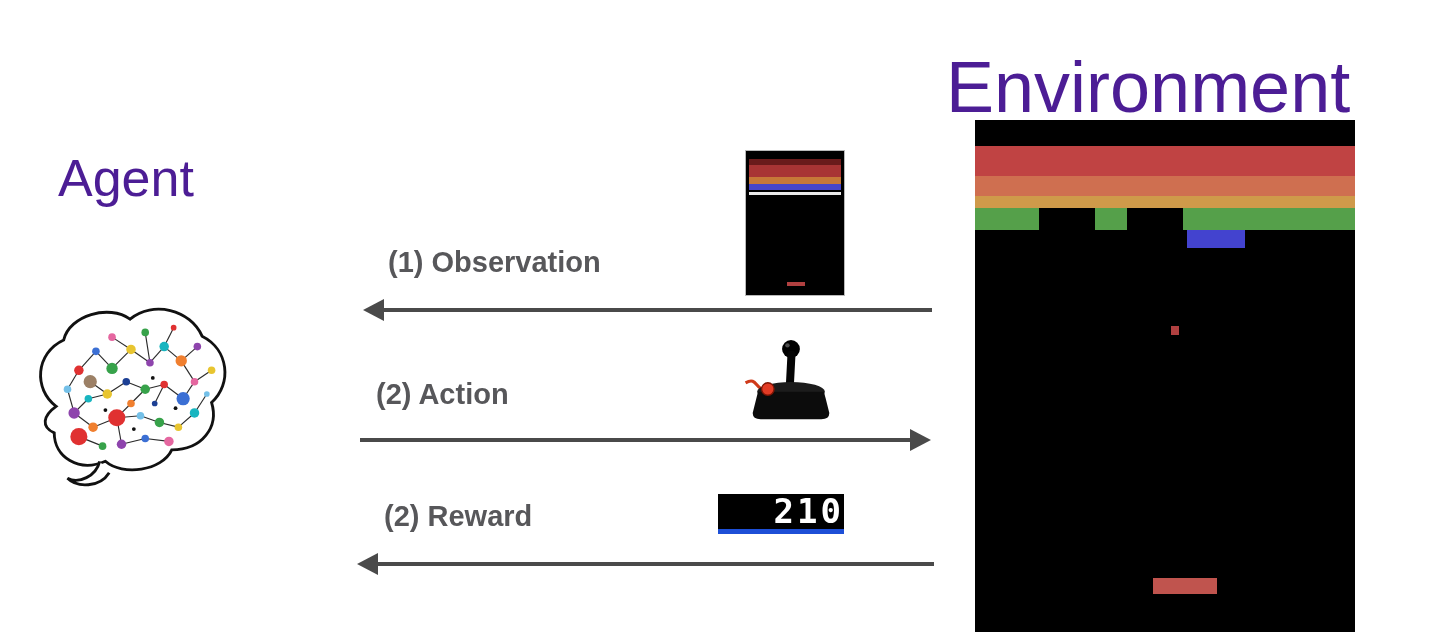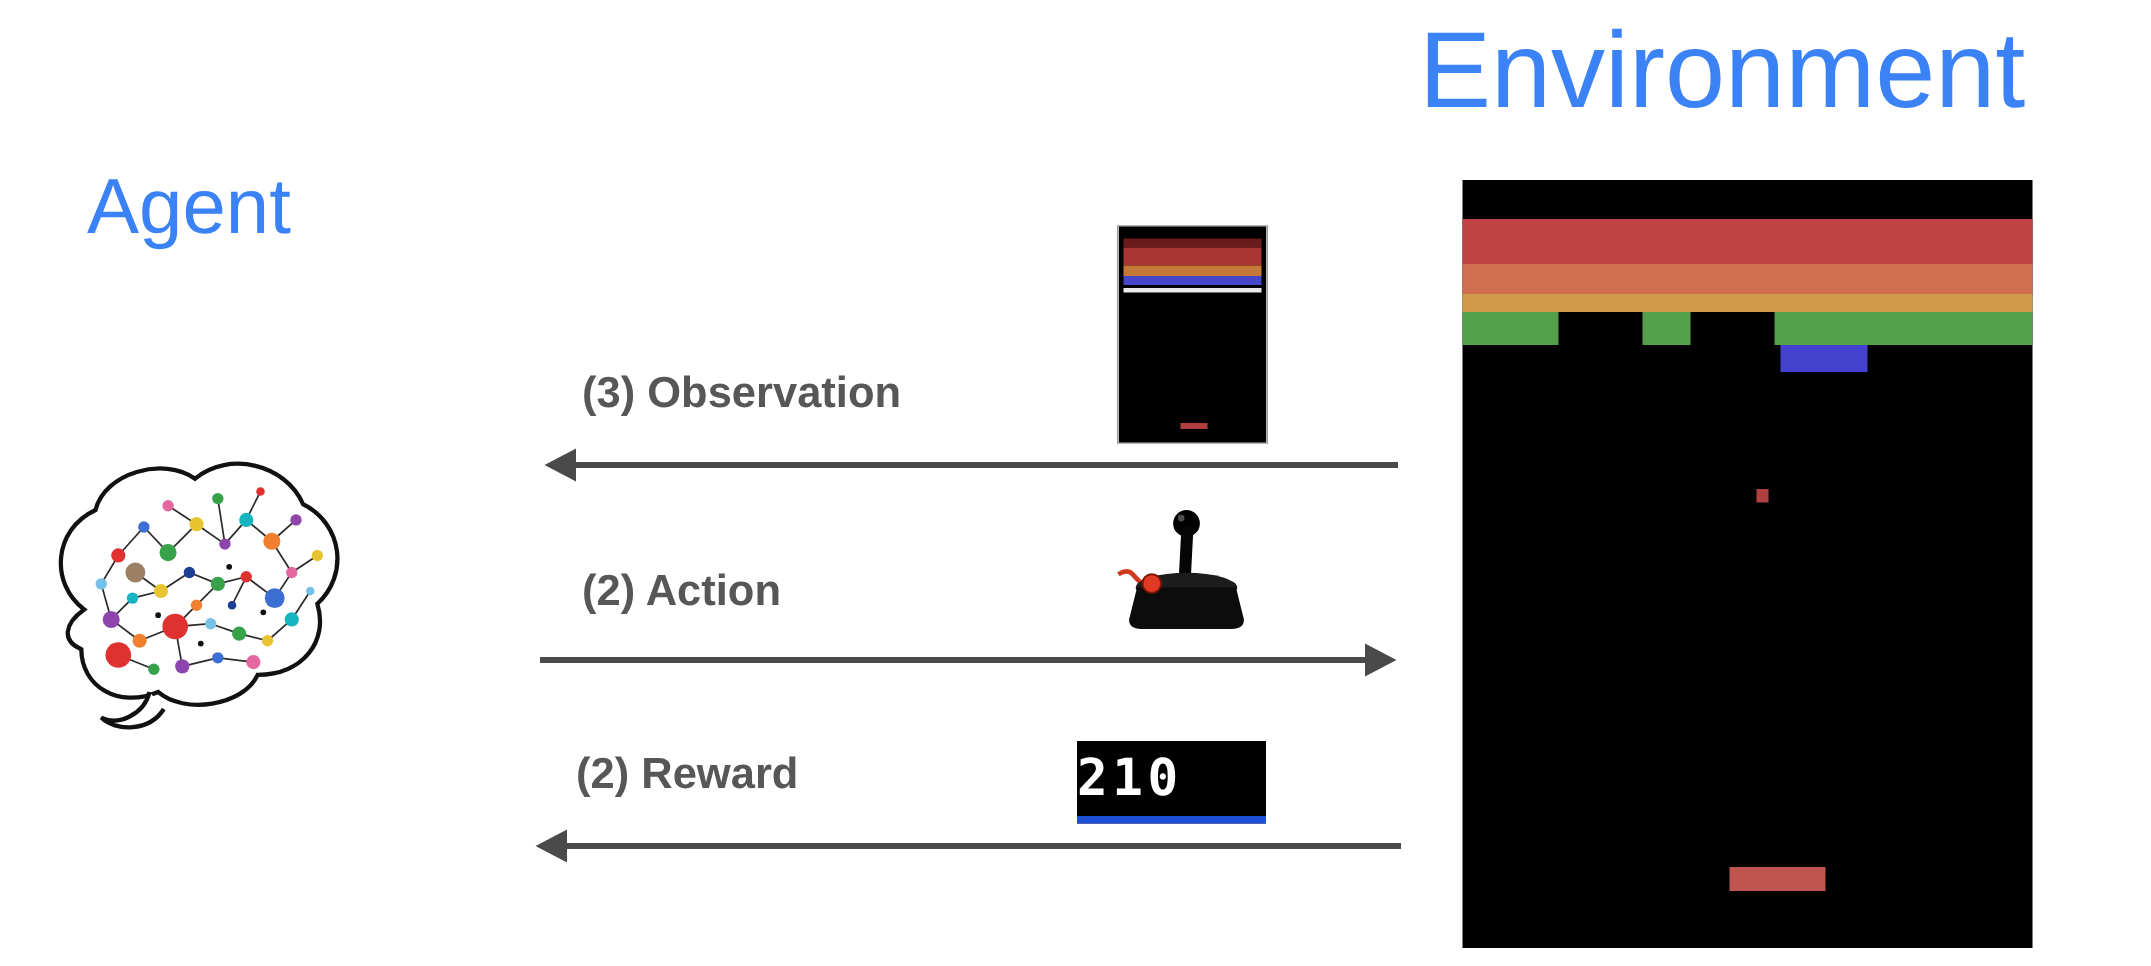--- a/index.html
+++ b/index.html
@@ -1,24 +1,24 @@
 <!DOCTYPE html>
 <html><head>
 <meta charset="utf-8">
 <style>
   html,body{margin:0;padding:0;background:#fff;}
   #canvas{position:relative;width:1434px;height:644px;background:#fff;font-family:"Liberation Sans",sans-serif;overflow:hidden;}
 
-  .big-title{position:absolute;color:#3b82f6;font-weight:400;letter-spacing:0px;}
+  .big-title{position:absolute;color:#4c1d95;font-weight:400;letter-spacing:0px;margin-top:40px;}
   #agent-title{left:58px;top:108px;font-size:52px;}
   #env-title{left:946px;top:6px;font-size:72px;}
 
   .flow-label{position:absolute;font-weight:700;font-size:29px;color:#57575a;}
   #obs-label{left:388px;top:246px;}
-  #act-label{left:388px;top:378px;text-align:right;}
+  #act-label{left:376px;top:378px;text-align:right;}
   #rew-label{left:384px;top:500px;}
 
   .arrow{position:absolute;height:4px;background:#4a4a4a;}
   #obs-arrow{left:384px;top:308px;width:548px;}
   #act-arrow{left:360px;top:438px;width:550px;}
   #rew-arrow{left:378px;top:562px;width:556px;}
   .arrowhead{position:absolute;width:0;height:0;top:50%;}
   .arrowhead.left{left:0;transform:translate(-100%,-50%);
     border-top:11px solid transparent;border-bottom:11px solid transparent;border-right:21px solid #4a4a4a;}
   .arrowhead.right{right:0;transform:translate(100%,-50%);
@@ -48,21 +48,21 @@
   #ob-white{top:41px;height:3px;background:#e9e9e9;}
   #ob-paddle{position:absolute;left:41px;bottom:9px;width:18px;height:4px;background:#b04040;}
 
   
   #joystick{position:absolute;left:742px;top:334px;width:98px;height:94px;}
 
   
   #brain{position:absolute;left:22px;top:290px;width:218px;height:208px;}
 
   
-  #score-box{position:absolute;left:718px;top:494px;width:126px;height:55px;background:#000;display:flex;align-items:center;justify-content:flex-start;}
+  #score-box{position:absolute;left:718px;top:494px;width:126px;height:40px;background:#000;display:flex;align-items:center;justify-content:flex-end;}
   #score-text{color:#fff;font-family:"DejaVu Sans Mono",monospace;font-weight:700;font-size:34px;letter-spacing:3px;line-height:1;padding-bottom:6px;}
   #score-underline{position:absolute;left:0;right:0;bottom:0;height:5px;background:#1d4fd7;}
 </style>
 </head>
 <body>
 
 <div id="canvas">
 
   <div class="big-title" id="agent-title">Agent</div>
   <div class="big-title" id="env-title">Environment</div>
@@ -192,17 +192,17 @@
   <div class="arrow" id="obs-arrow">
     <div class="arrowhead left"></div>
   </div>
   <div class="arrow" id="act-arrow">
     <div class="arrowhead right"></div>
   </div>
   <div class="arrow" id="rew-arrow">
     <div class="arrowhead left"></div>
   </div>
 
-  <div class="flow-label" id="obs-label">(3) Observation</div>
+  <div class="flow-label" id="obs-label">(1) Observation</div>
   <div class="flow-label" id="act-label">(2) Action</div>
   <div class="flow-label" id="rew-label">(2) Reward</div>
 
 </div>
 
 </body></html>

